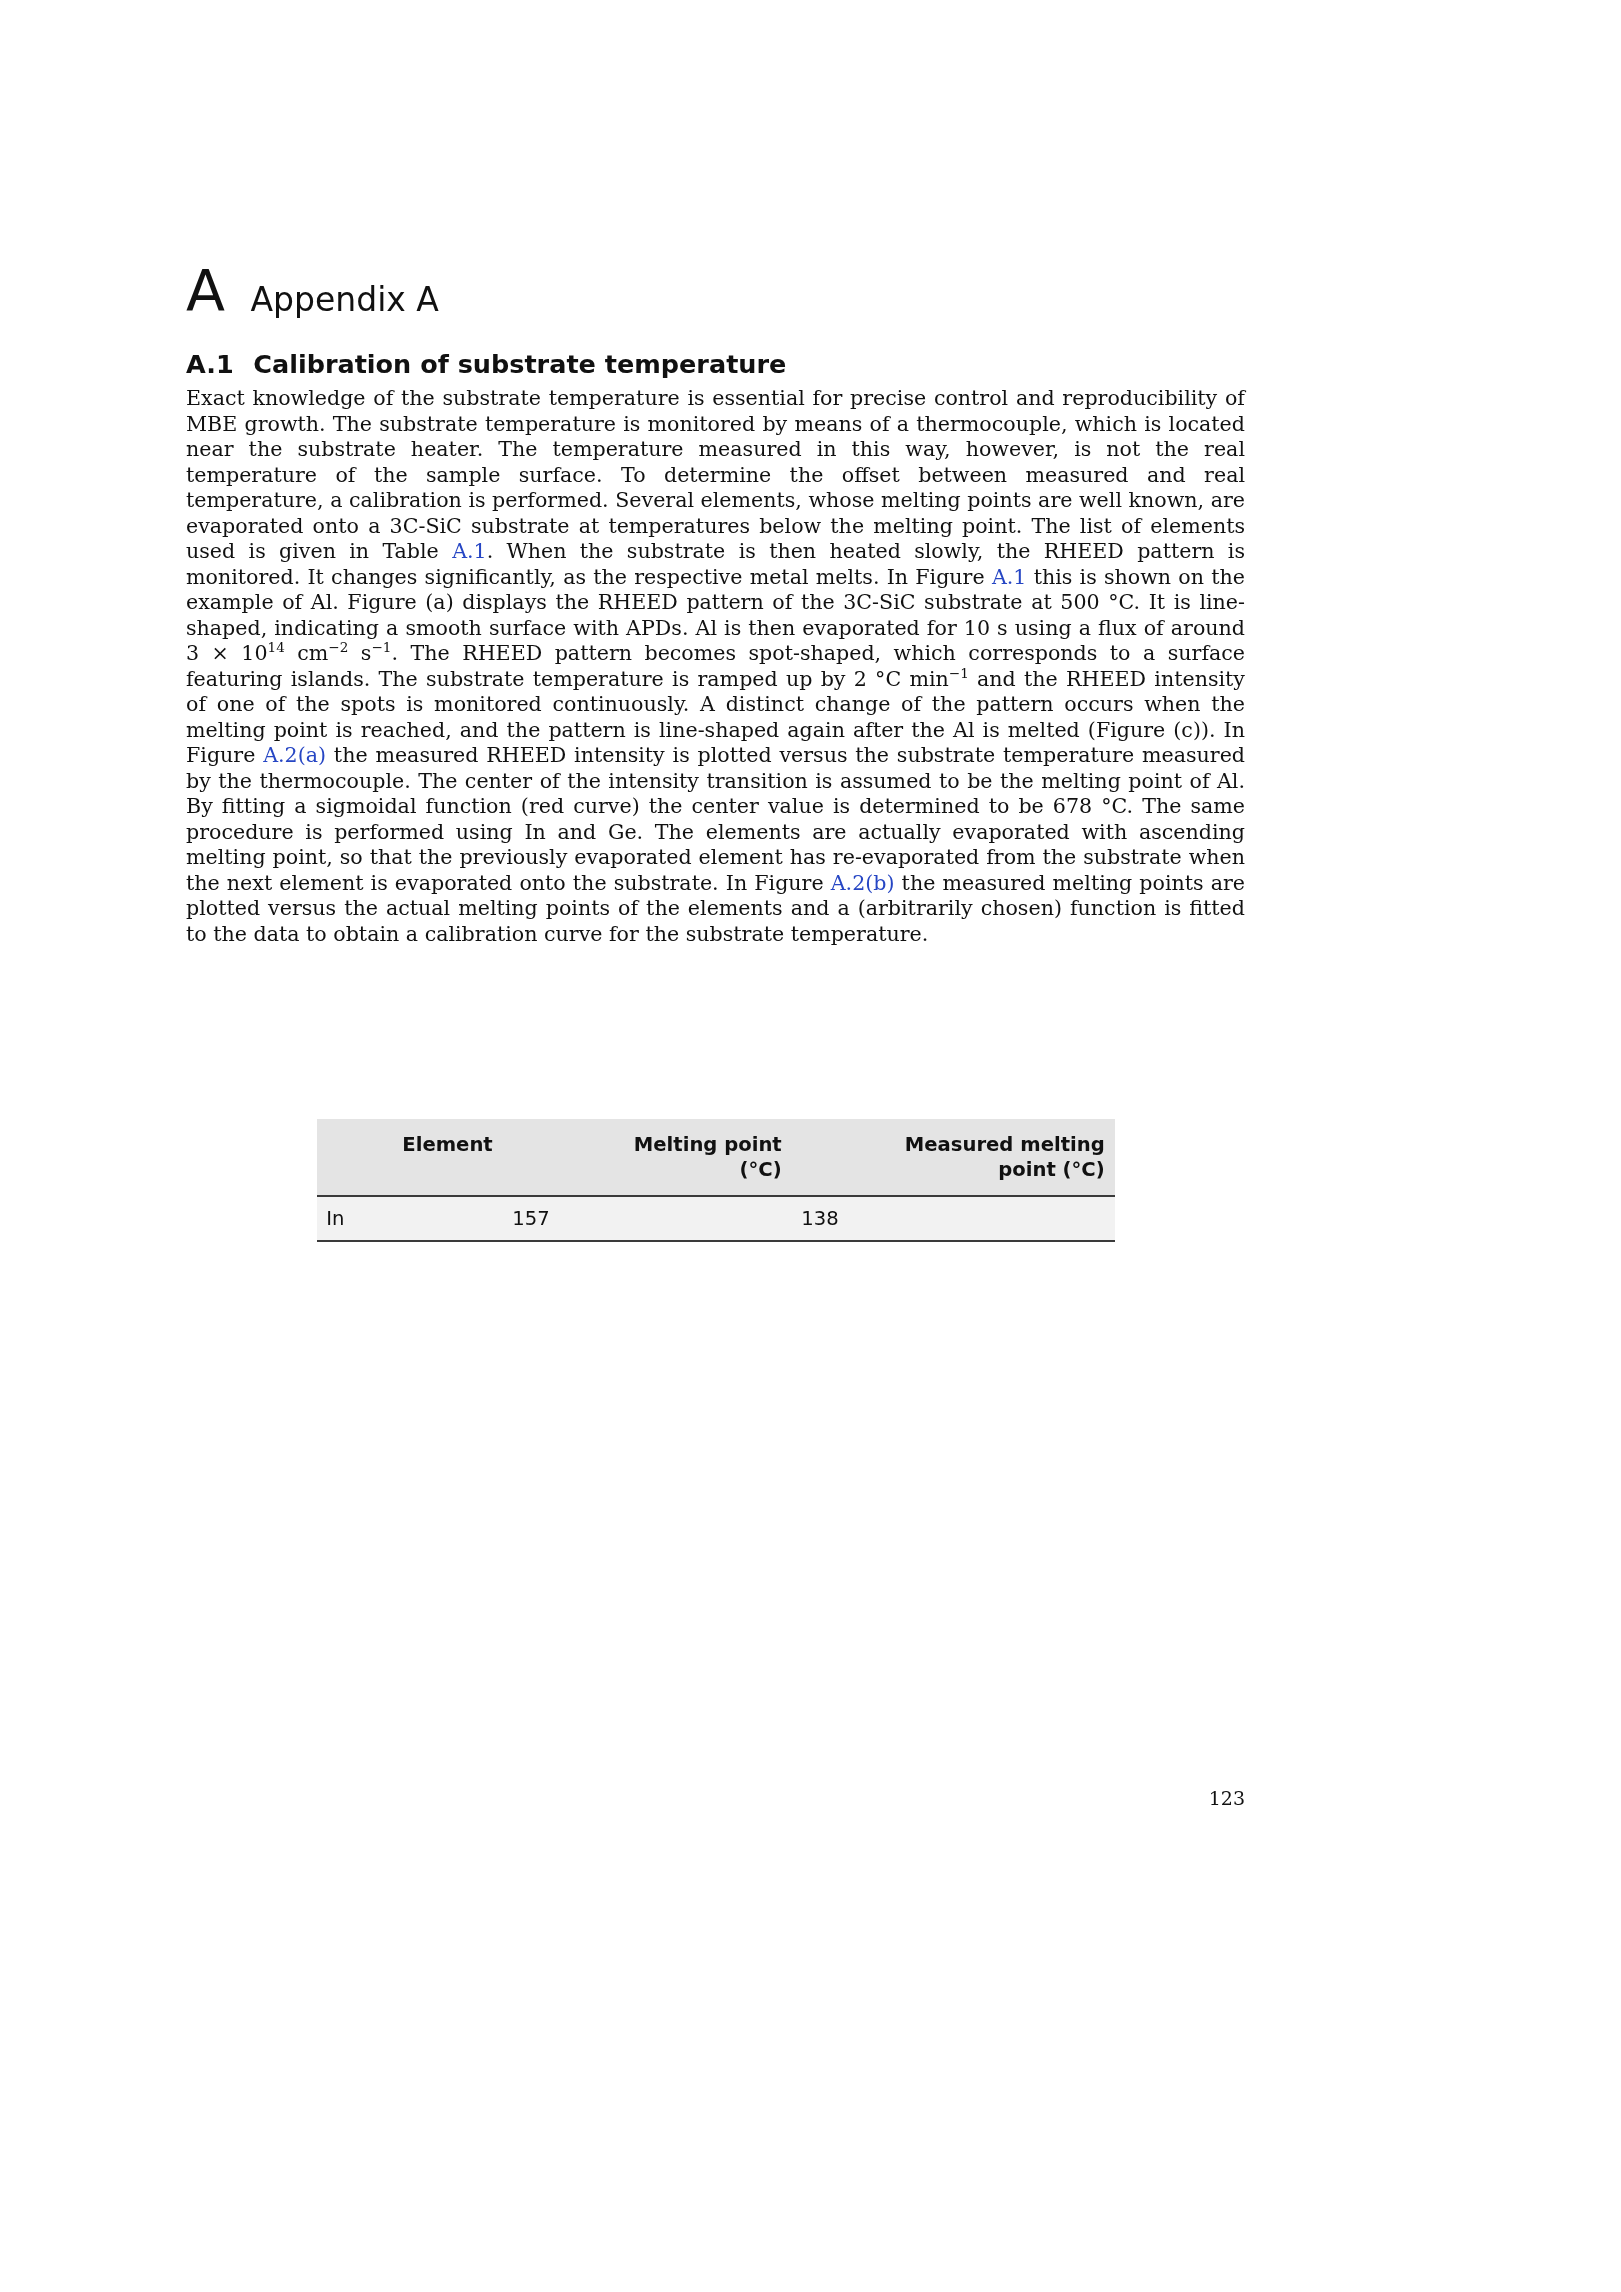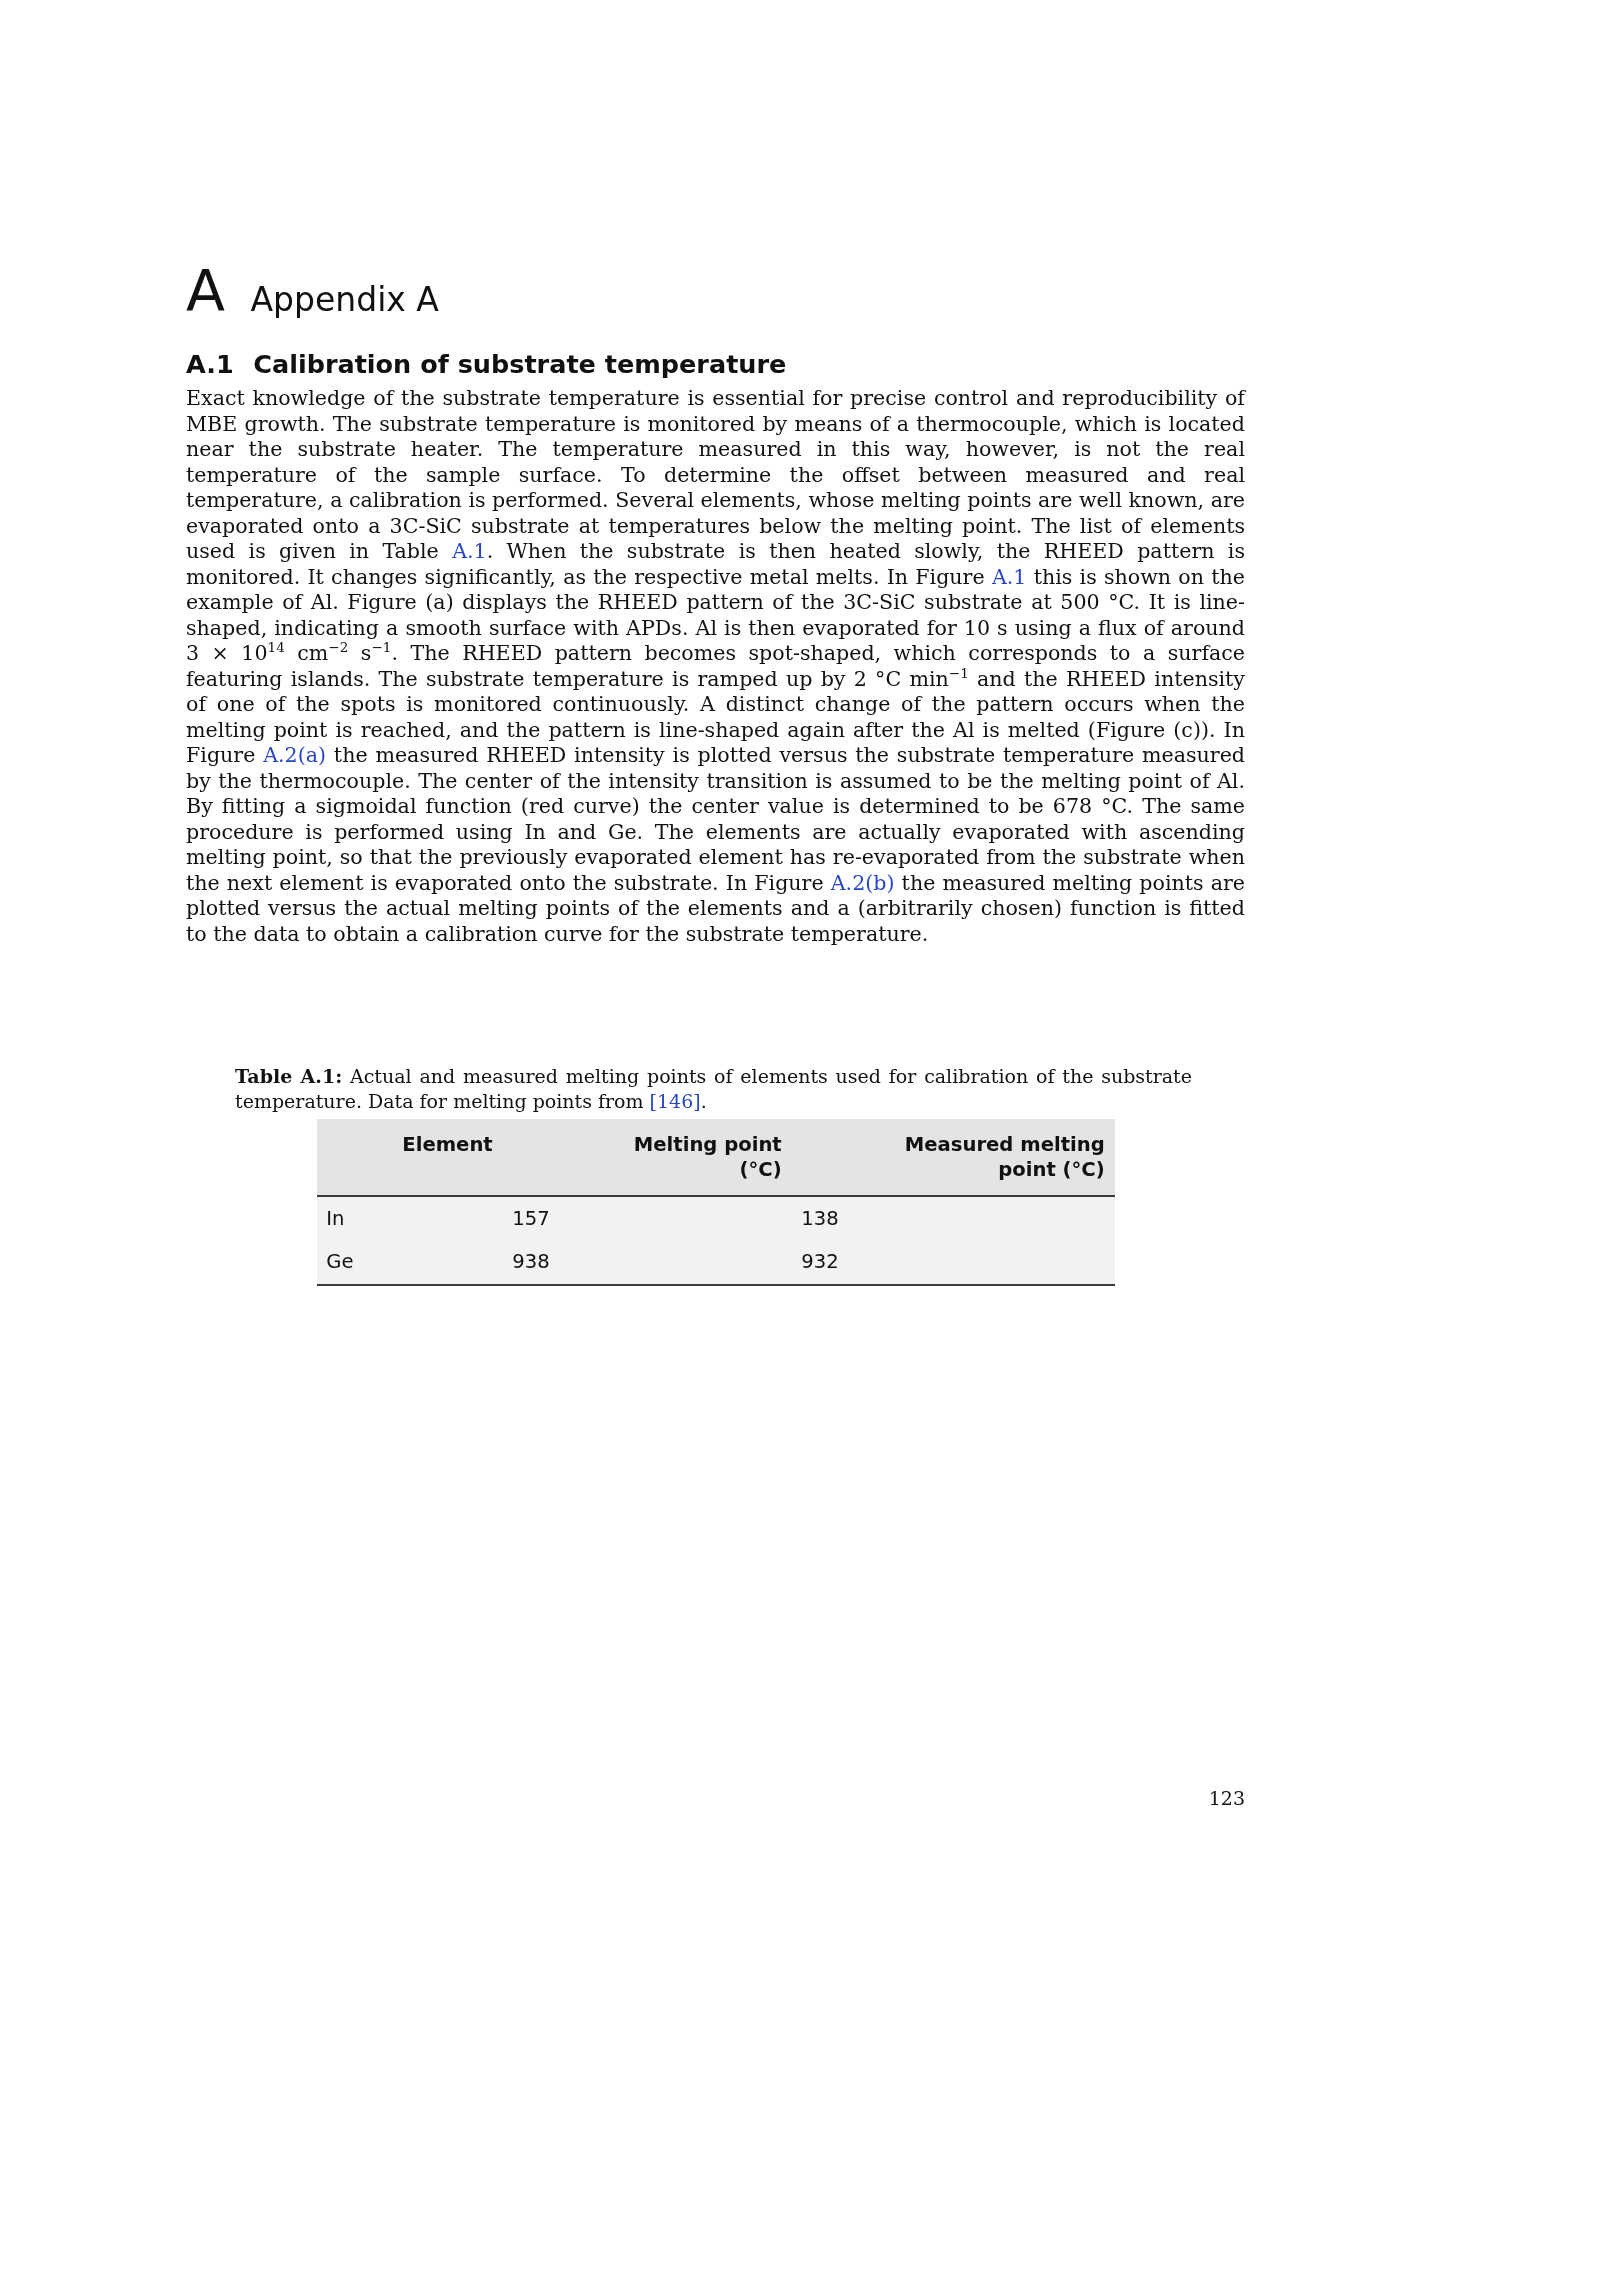--- a/index.html
+++ b/index.html
@@ -122,44 +122,38 @@
     <span class="chapter-title">Appendix A</span>
   </div>
 
   <div class="section-heading">
     <span>A.1</span>
     <span>Calibration of substrate temperature</span>
   </div>
 
   <p class="body-text" id="body-paragraph"><span>Exact knowledge of the substrate temperature is essential for precise control and reproducibility of MBE growth. The substrate temperature is monitored by means of a thermocouple, which is located near the substrate heater. The temperature measured in this way, however, is not the real temperature of the sample surface. To determine the offset between measured and real temperature, a calibration is performed. Several elements, whose melting points are well known, are evaporated onto a 3C-SiC substrate at temperatures below the melting point. The list of elements used is given in Table </span><a href="#">A.1</a><span>. When the substrate is then heated slowly, the RHEED pattern is monitored. It changes significantly, as the respective metal melts. In Figure </span><a href="#">A.1</a><span> this is shown on the example of Al. Figure (a) displays the RHEED pattern of the 3C-SiC substrate at 500 °C. It is line-shaped, indicating a smooth surface with APDs. Al is then evaporated for 10 s using a flux of around 3 × 10</span><sup>14</sup><span> cm</span><sup>−2</sup><span> s</span><sup>−1</sup><span>. The RHEED pattern becomes spot-shaped, which corresponds to a surface featuring islands. The substrate temperature is ramped up by 2 °C min</span><sup>−1</sup><span> and the RHEED intensity of one of the spots is monitored continuously. A distinct change of the pattern occurs when the melting point is reached, and the pattern is line-shaped again after the Al is melted (Figure (c)). In Figure </span><a href="#">A.2(a)</a><span> the measured RHEED intensity is plotted versus the substrate temperature measured by the thermocouple. The center of the intensity transition is assumed to be the melting point of Al. By fitting a sigmoidal function (red curve) the center value is determined to be 678 °C. The same procedure is performed using In and Ge. The elements are actually evaporated with ascending melting point, so that the previously evaporated element has re-evaporated from the substrate when the next element is evaporated onto the substrate. In Figure </span><a href="#">A.2(b)</a><span> the measured melting points are plotted versus the actual melting points of the elements and a (arbitrarily chosen) function is fitted to the data to obtain a calibration curve for the substrate temperature.</span></p>
 
-  <p class="caption" id="table-caption"><strong>Table A.1:</strong><span> Actual and measured melting points of elements used for calibration of the substrate temperature. Data for melting points from </span><a href="#">[146]</a><span>.</span></p>
 
   <div class="table-wrap">
     <table class="data-table">
       <thead>
         <tr id="table-head-row">
             <th>Element</th>
             <th>Melting point
 (°C)</th>
             <th>Measured melting
 point (°C)</th>
           </tr>
       </thead>
       <tbody id="table-body">
           <tr class="shaded">
             <td>In</td>
             <td>157</td>
             <td>138</td>
           </tr>
-          <tr class="shaded">
-            <td>Ge</td>
-            <td>938</td>
-            <td>932</td>
-          </tr>
         </tbody>
     </table>
   </div>
 
   <div class="page-number">123</div>
 
 </div>
 
 
 </body></html>

